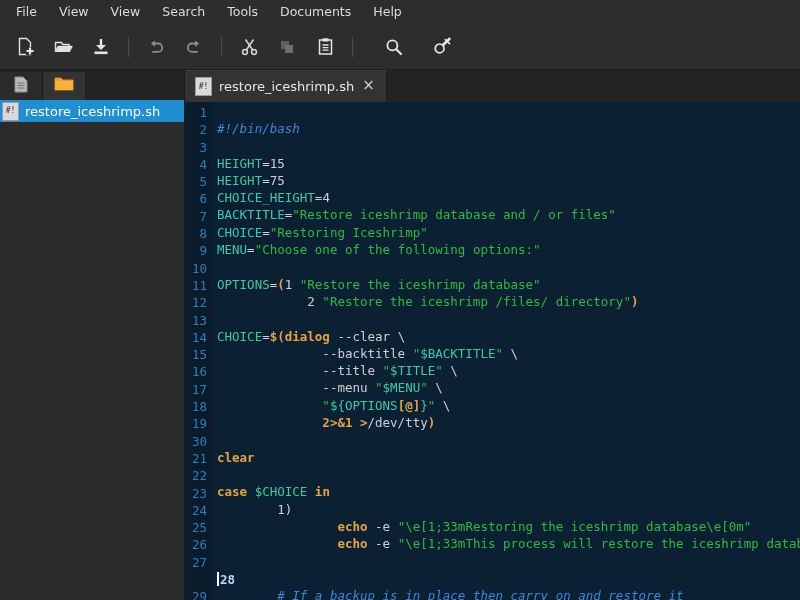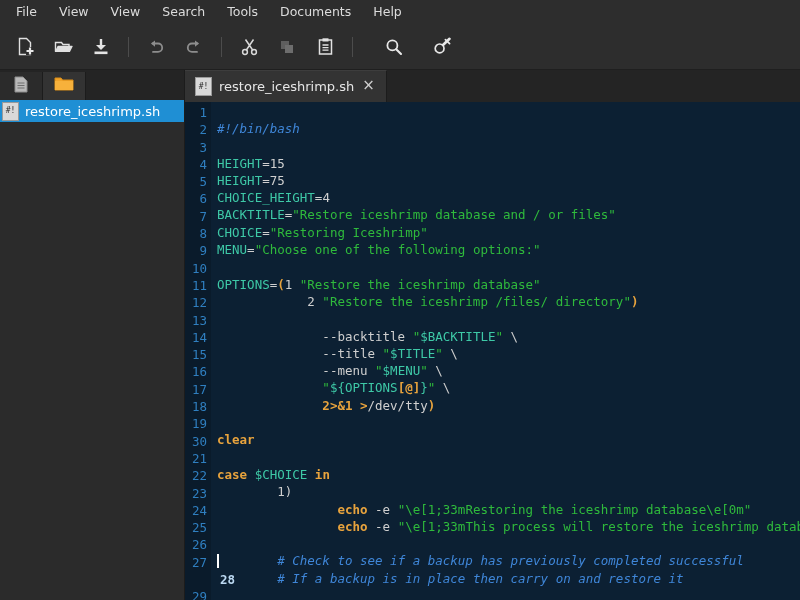--- a/index.html
+++ b/index.html
@@ -428,32 +428,33 @@
             <div class="ln"><span class="c-var">HEIGHT</span><span class="c-plain">=</span><span class="c-plain">15</span></div>
             <div class="ln"><span class="c-var">HEIGHT</span><span class="c-plain">=</span><span class="c-plain">75</span></div>
             <div class="ln"><span class="c-var">CHOICE_HEIGHT</span><span class="c-plain">=</span><span class="c-plain">4</span></div>
             <div class="ln"><span class="c-var">BACKTITLE</span><span class="c-plain">=</span><span class="c-str">"Restore iceshrimp database and / or files"</span></div>
             <div class="ln"><span class="c-var">CHOICE</span><span class="c-plain">=</span><span class="c-str">"Restoring Iceshrimp"</span></div>
             <div class="ln"><span class="c-var">MENU</span><span class="c-plain">=</span><span class="c-str">"Choose one of the following options:"</span></div>
             <div class="ln">&nbsp;</div>
             <div class="ln"><span class="c-var">OPTIONS</span><span class="c-plain">=</span><span class="c-punc">(</span><span class="c-plain">1 </span><span class="c-str">"Restore the iceshrimp database"</span></div>
             <div class="ln"><span class="c-plain">            2 </span><span class="c-str">"Restore the iceshrimp /files/ directory"</span><span class="c-punc">)</span></div>
             <div class="ln">&nbsp;</div>
+            <div class="ln"><span class="c-var">CHOICE</span><span class="c-plain">=</span><span class="c-punc">$(dialog</span><span class="c-plain"> </span><span class="c-op">--clear</span><span class="c-plain"> </span><span class="c-op">\</span></div>
             <div class="ln"><span class="c-plain">              </span><span class="c-op">--backtitle</span><span class="c-plain"> </span><span class="c-str">"</span><span class="c-var">$BACKTITLE</span><span class="c-str">"</span><span class="c-plain"> </span><span class="c-op">\</span></div>
             <div class="ln"><span class="c-plain">              </span><span class="c-op">--title</span><span class="c-plain"> </span><span class="c-str">"</span><span class="c-var">$TITLE</span><span class="c-str">"</span><span class="c-plain"> </span><span class="c-op">\</span></div>
             <div class="ln"><span class="c-plain">              </span><span class="c-op">--menu</span><span class="c-plain"> </span><span class="c-str">"</span><span class="c-var">$MENU</span><span class="c-str">"</span><span class="c-plain"> </span><span class="c-op">\</span></div>
             <div class="ln"><span class="c-plain">              </span><span class="c-str">"</span><span class="c-var">${OPTIONS</span><span class="c-punc">[@]</span><span class="c-var">}</span><span class="c-str">"</span><span class="c-plain"> </span><span class="c-op">\</span></div>
             <div class="ln"><span class="c-plain">              </span><span class="c-kw">2&gt;&amp;1 &gt;</span><span class="c-plain">/dev/tty</span><span class="c-punc">)</span></div>
             <div class="ln">&nbsp;</div>
             <div class="ln"><span class="c-kw">clear</span></div>
             <div class="ln">&nbsp;</div>
             <div class="ln"><span class="c-kw">case</span><span class="c-plain"> </span><span class="c-var">$CHOICE</span><span class="c-plain"> </span><span class="c-kw">in</span></div>
             <div class="ln"><span class="c-plain">        1)</span></div>
             <div class="ln"><span class="c-plain">                </span><span class="c-kw">echo</span><span class="c-plain"> </span><span class="c-op">-e</span><span class="c-plain"> </span><span class="c-str">"\e[1;33mRestoring the iceshrimp database\e[0m"</span></div>
             <div class="ln"><span class="c-plain">                </span><span class="c-kw">echo</span><span class="c-plain"> </span><span class="c-op">-e</span><span class="c-plain"> </span><span class="c-str">"\e[1;33mThis process will restore the iceshrimp datab</span></div>
             <div class="ln">&nbsp;</div>
-            <div class="ln"><span class="c-plain">        </span><span class="c-comment"># Check to see if a backup has previously completed successful</span><span class="cursor-caret"></span></div>
+            <div class="ln"><span class="c-plain">        </span><span class="cursor-caret"></span></div>
             <div class="ln"><span class="c-plain">        </span><span class="c-comment"># If a backup is in place then carry on and restore it</span></div>
           </div>
       </div>
     </div>
   </div>
 </div>
 
 </body></html>

